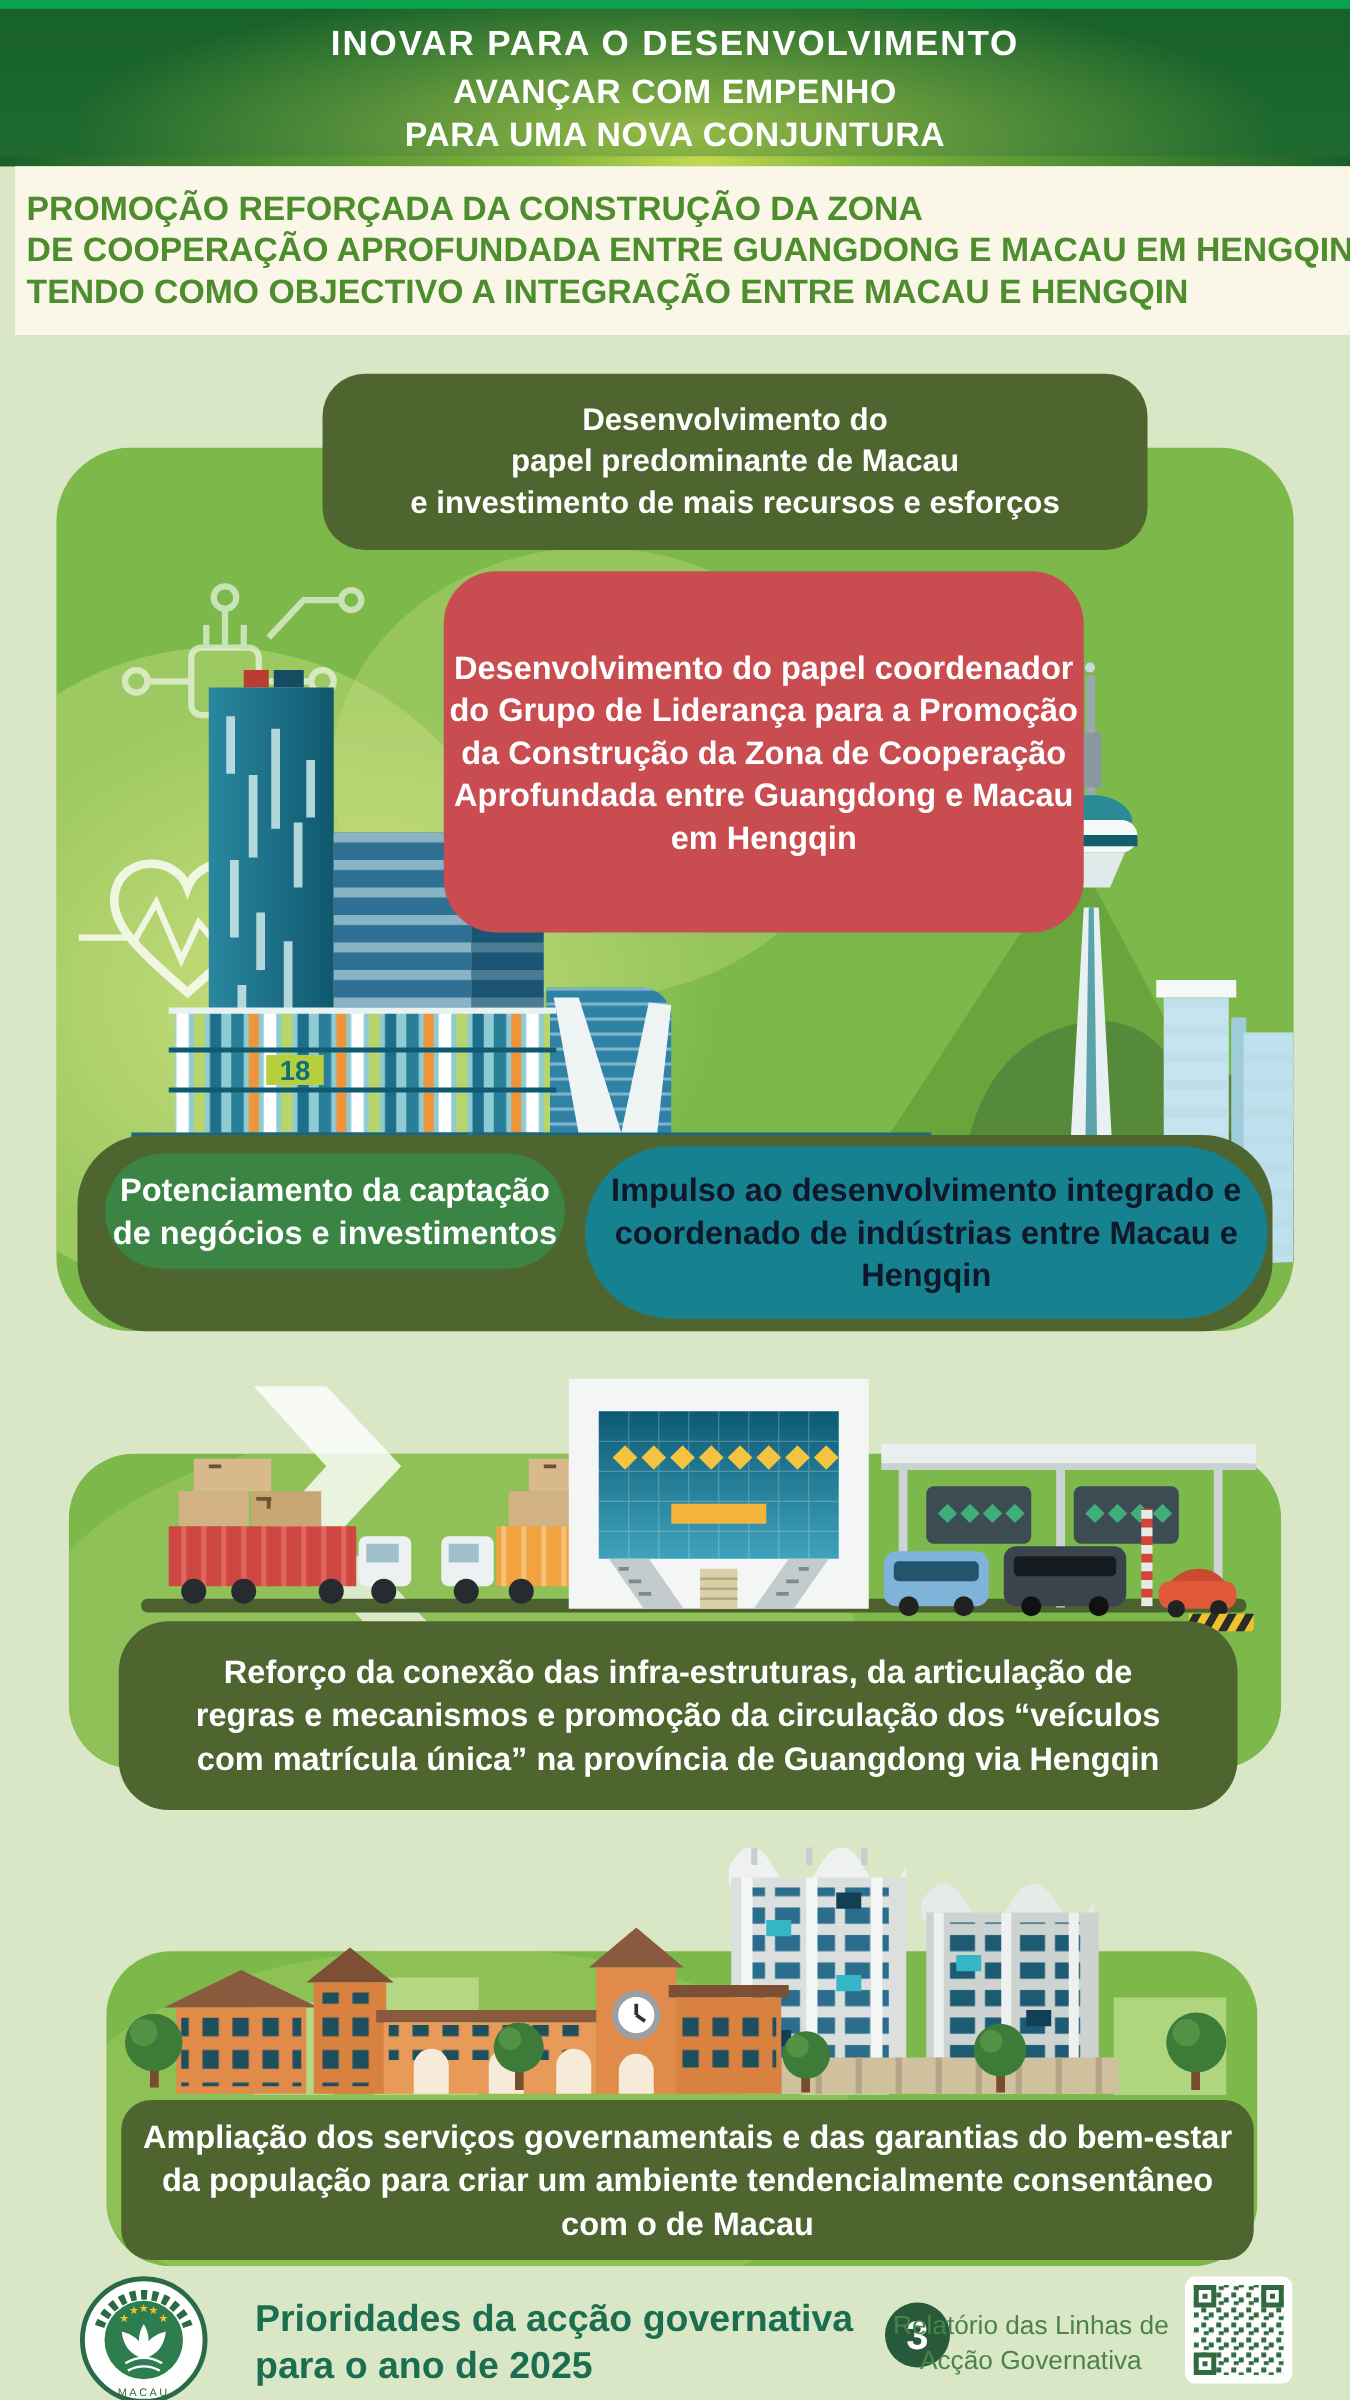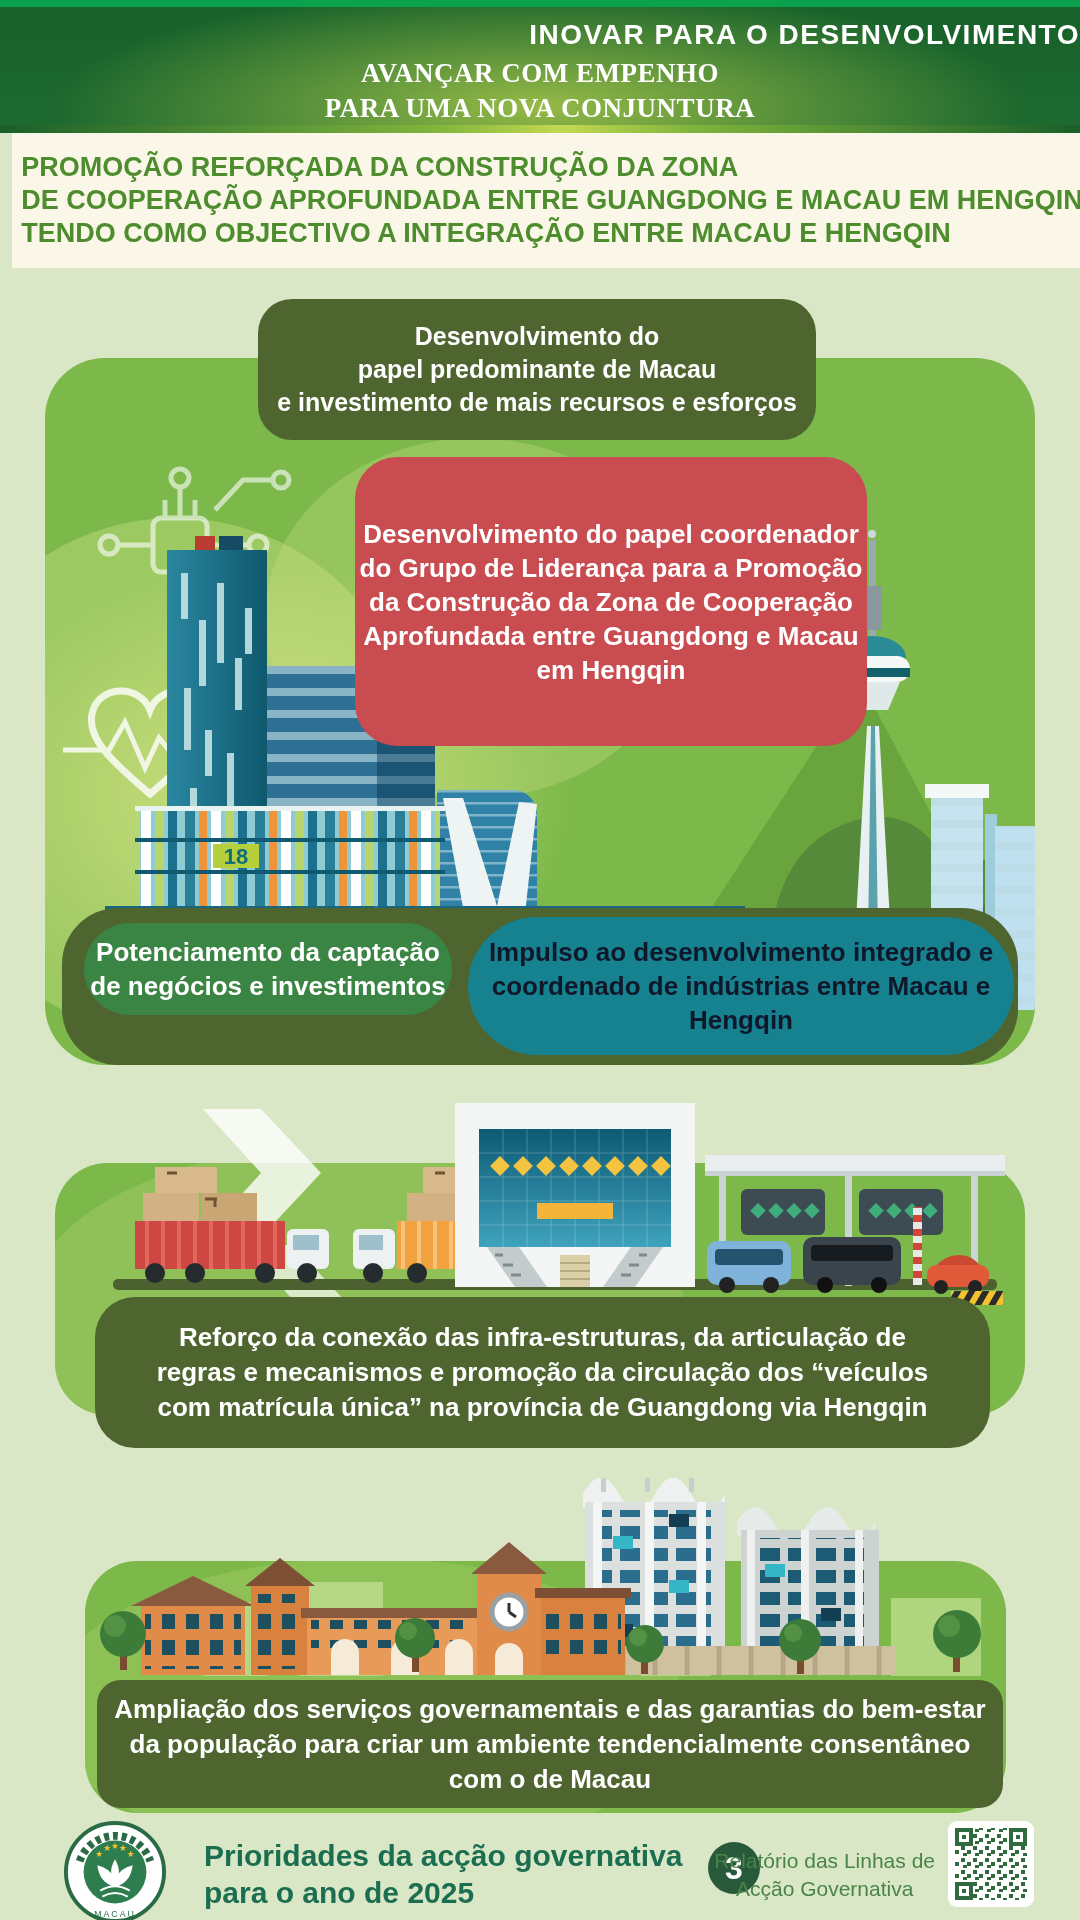--- a/index.html
+++ b/index.html
@@ -6,35 +6,35 @@
   .page{position:relative;width:1080px;height:1920px;background:#d9e7c6;
         font-family:"Liberation Sans",sans-serif;overflow:hidden;margin:0 auto;}
 
   
   .hdr{position:absolute;left:0;top:0;width:1080px;height:133px;
        background:radial-gradient(75% 150% at 50% 80%, rgba(170,200,75,.85) 0%, rgba(170,200,75,0) 60%),
                   linear-gradient(180deg,#17612a 0%,#1e6a2f 100%);}
   .hdr-top-strip{position:absolute;top:0;left:0;right:0;height:7px;background:#0aa24d;}
   .hdr-bot-strip{position:absolute;bottom:0;left:0;right:0;height:8px;
        background:linear-gradient(90deg,#1a5f29 0%,#7fb43c 40%,#c3d851 52%,#7fb43c 64%,#1a5f29 100%);}
-  .hdr-t1{position:absolute;top:19px;width:100%;text-align:right;color:#fff;
+  .hdr-t1{position:absolute;top:19px;width:100%;text-align:center;color:#fff;
           font-size:28px;font-weight:bold;letter-spacing:1.5px;}
   .hdr-t23{position:absolute;top:56px;width:100%;text-align:center;color:#fff;
-          font-size:27px;font-weight:bold;line-height:35px;white-space:pre-line;letter-spacing:.5px;font-family:Liberation Serif, serif;}
+          font-size:27px;font-weight:bold;line-height:35px;white-space:pre-line;letter-spacing:.5px;}
 
   
   .subhdr{position:absolute;left:12px;top:133px;width:1080px;height:135px;background:#faf7e9;
           display:flex;align-items:center;justify-content:center;text-align:left;
           color:#4d8d2d;font-size:27px;font-weight:bold;line-height:33px;white-space:pre-line;}
 
   
   .ml{white-space:pre-line;}
   .obox{position:absolute;background:#4f6530;color:#fff;font-weight:bold;
         display:flex;align-items:center;justify-content:center;text-align:center;}
-  .box1{left:258px;top:299px;width:558px;height:141px;border-radius:34px;font-size:25px;line-height:33px;}
+  .box1{left:258px;top:299px;width:660px;height:141px;border-radius:34px;font-size:25px;line-height:33px;}
   .redbox{position:absolute;left:355px;top:457px;width:512px;height:289px;border-radius:42px;
         background:#c84c50;color:#fff;font-weight:bold;font-size:26px;line-height:34px;
         display:flex;align-items:center;justify-content:center;text-align:center;}
   .band{position:absolute;left:62px;top:908px;width:956px;height:157px;border-radius:56px;background:#4f6530;}
   .pillg{position:absolute;left:84px;top:923px;width:368px;height:92px;border-radius:63px;background:#3a8544;
         color:#fff;font-weight:bold;font-size:26px;line-height:34px;
         display:flex;align-items:center;justify-content:center;text-align:center;}
   .pillt{position:absolute;left:468px;top:917px;width:546px;height:138px;border-radius:69px;background:#17828f;
         color:#0f172a;font-weight:bold;font-size:26px;line-height:34px;
         display:flex;align-items:center;justify-content:center;text-align:center;}

